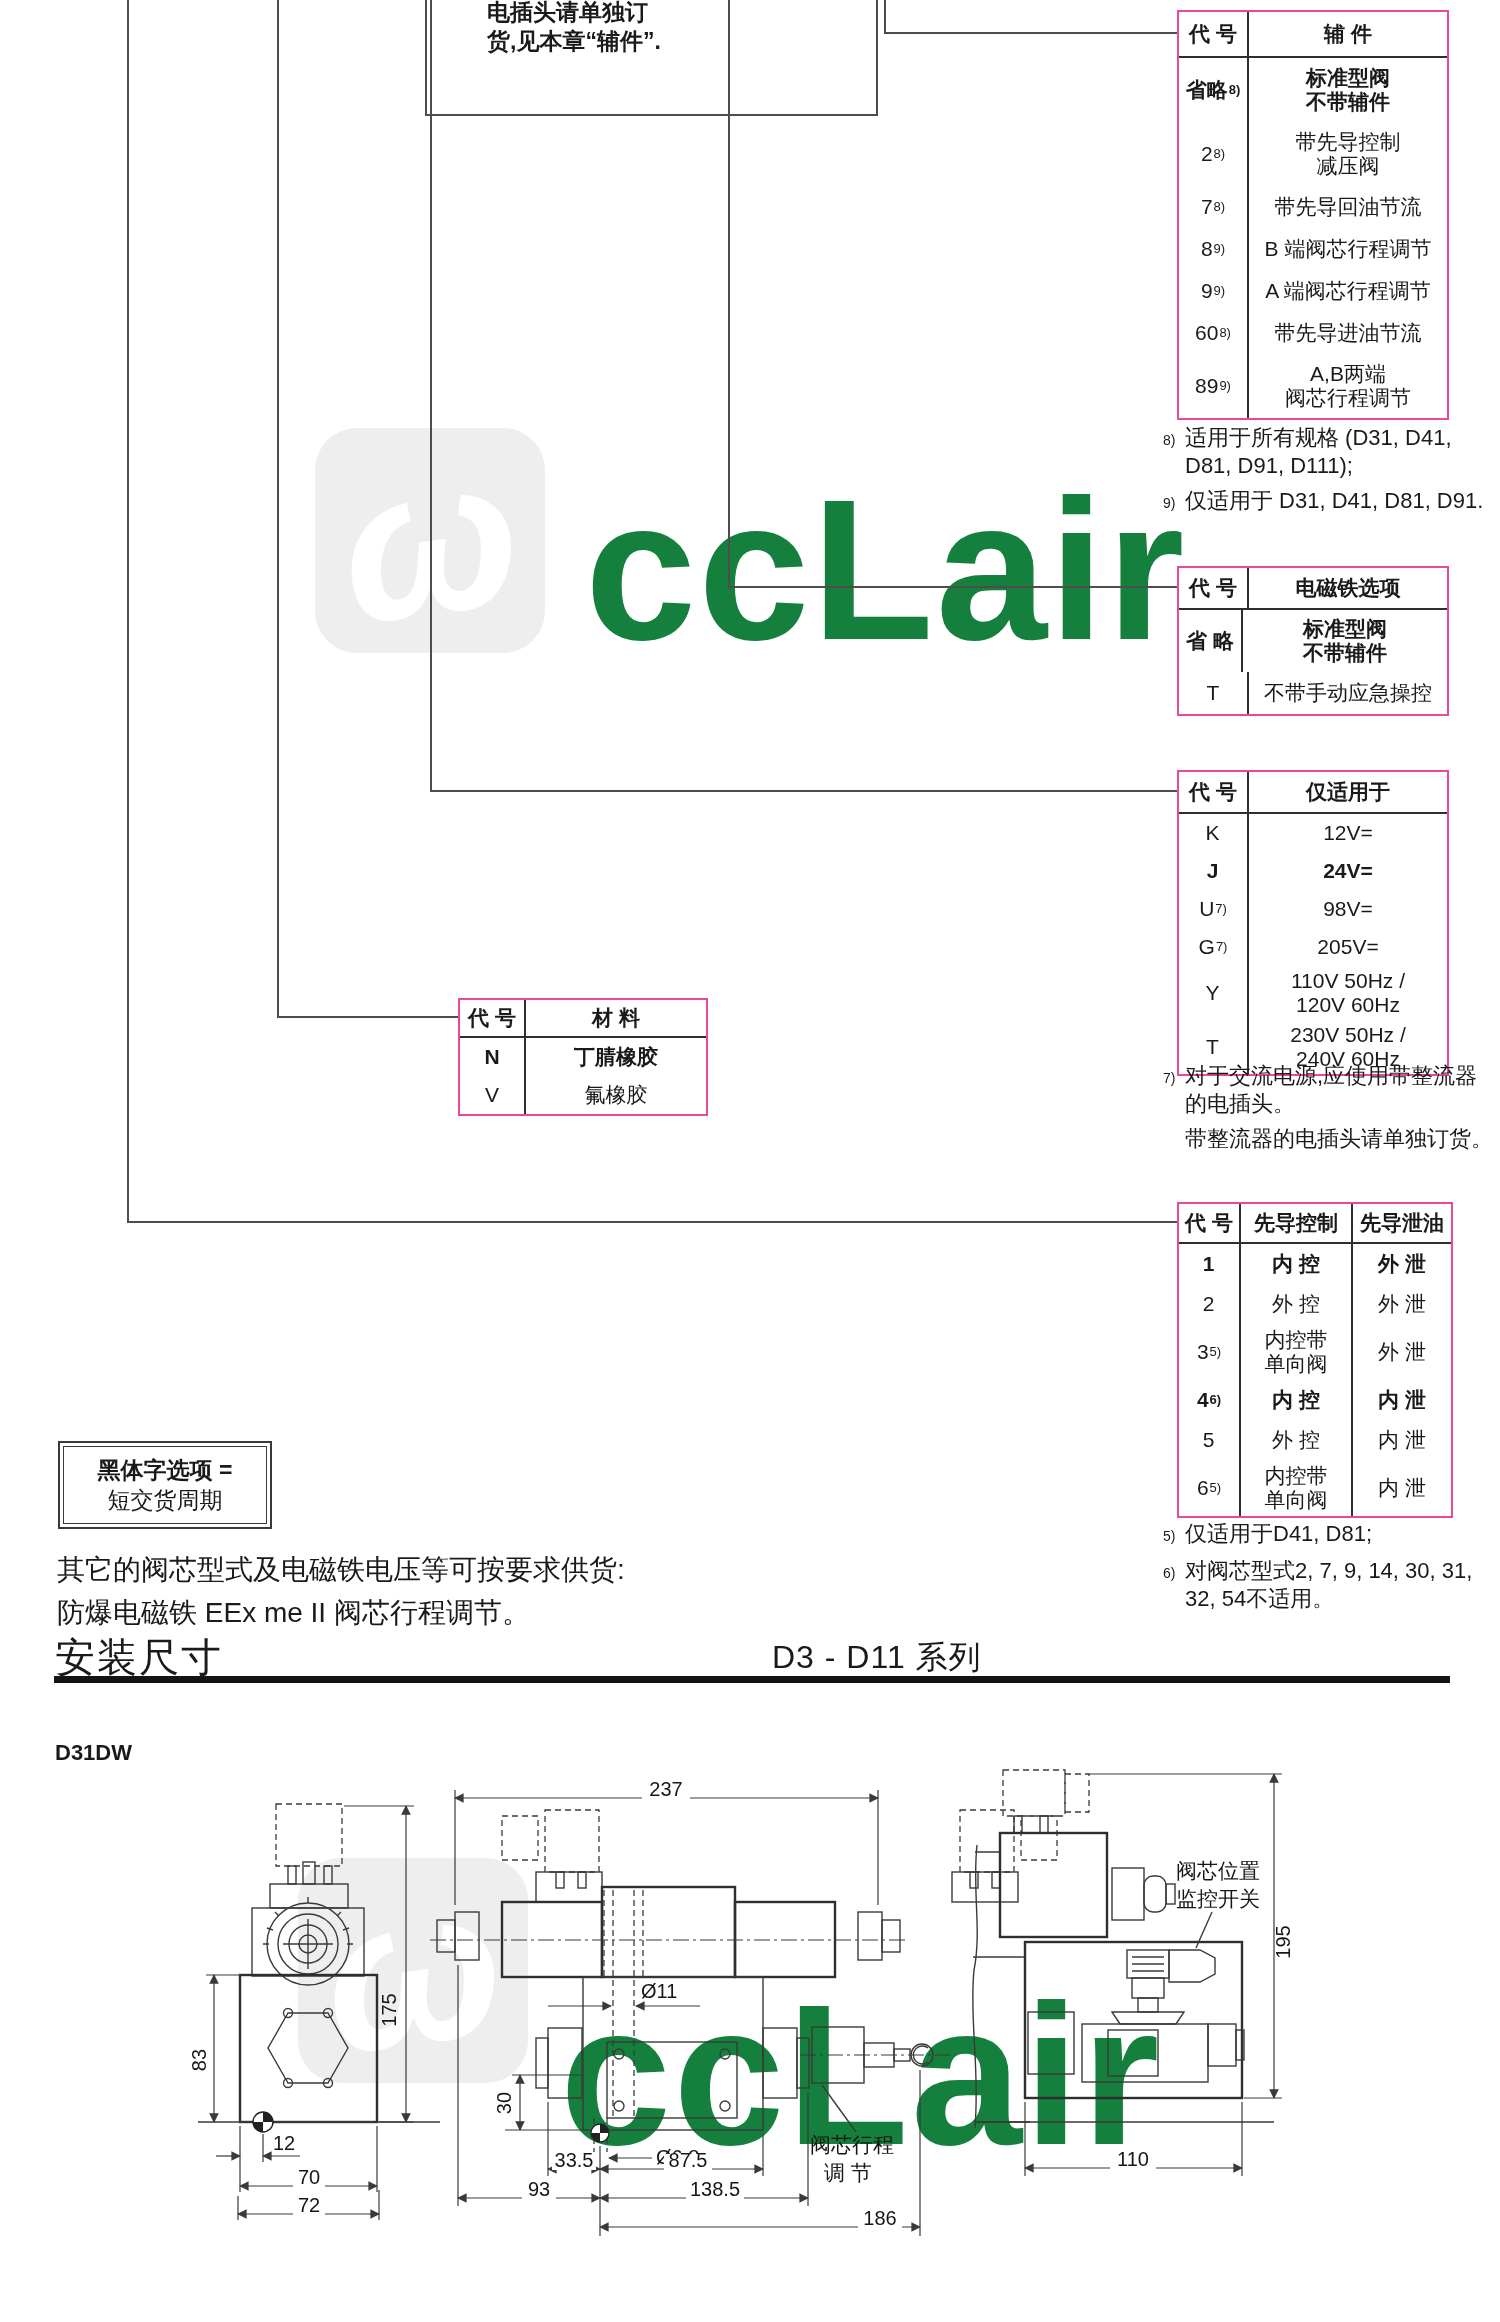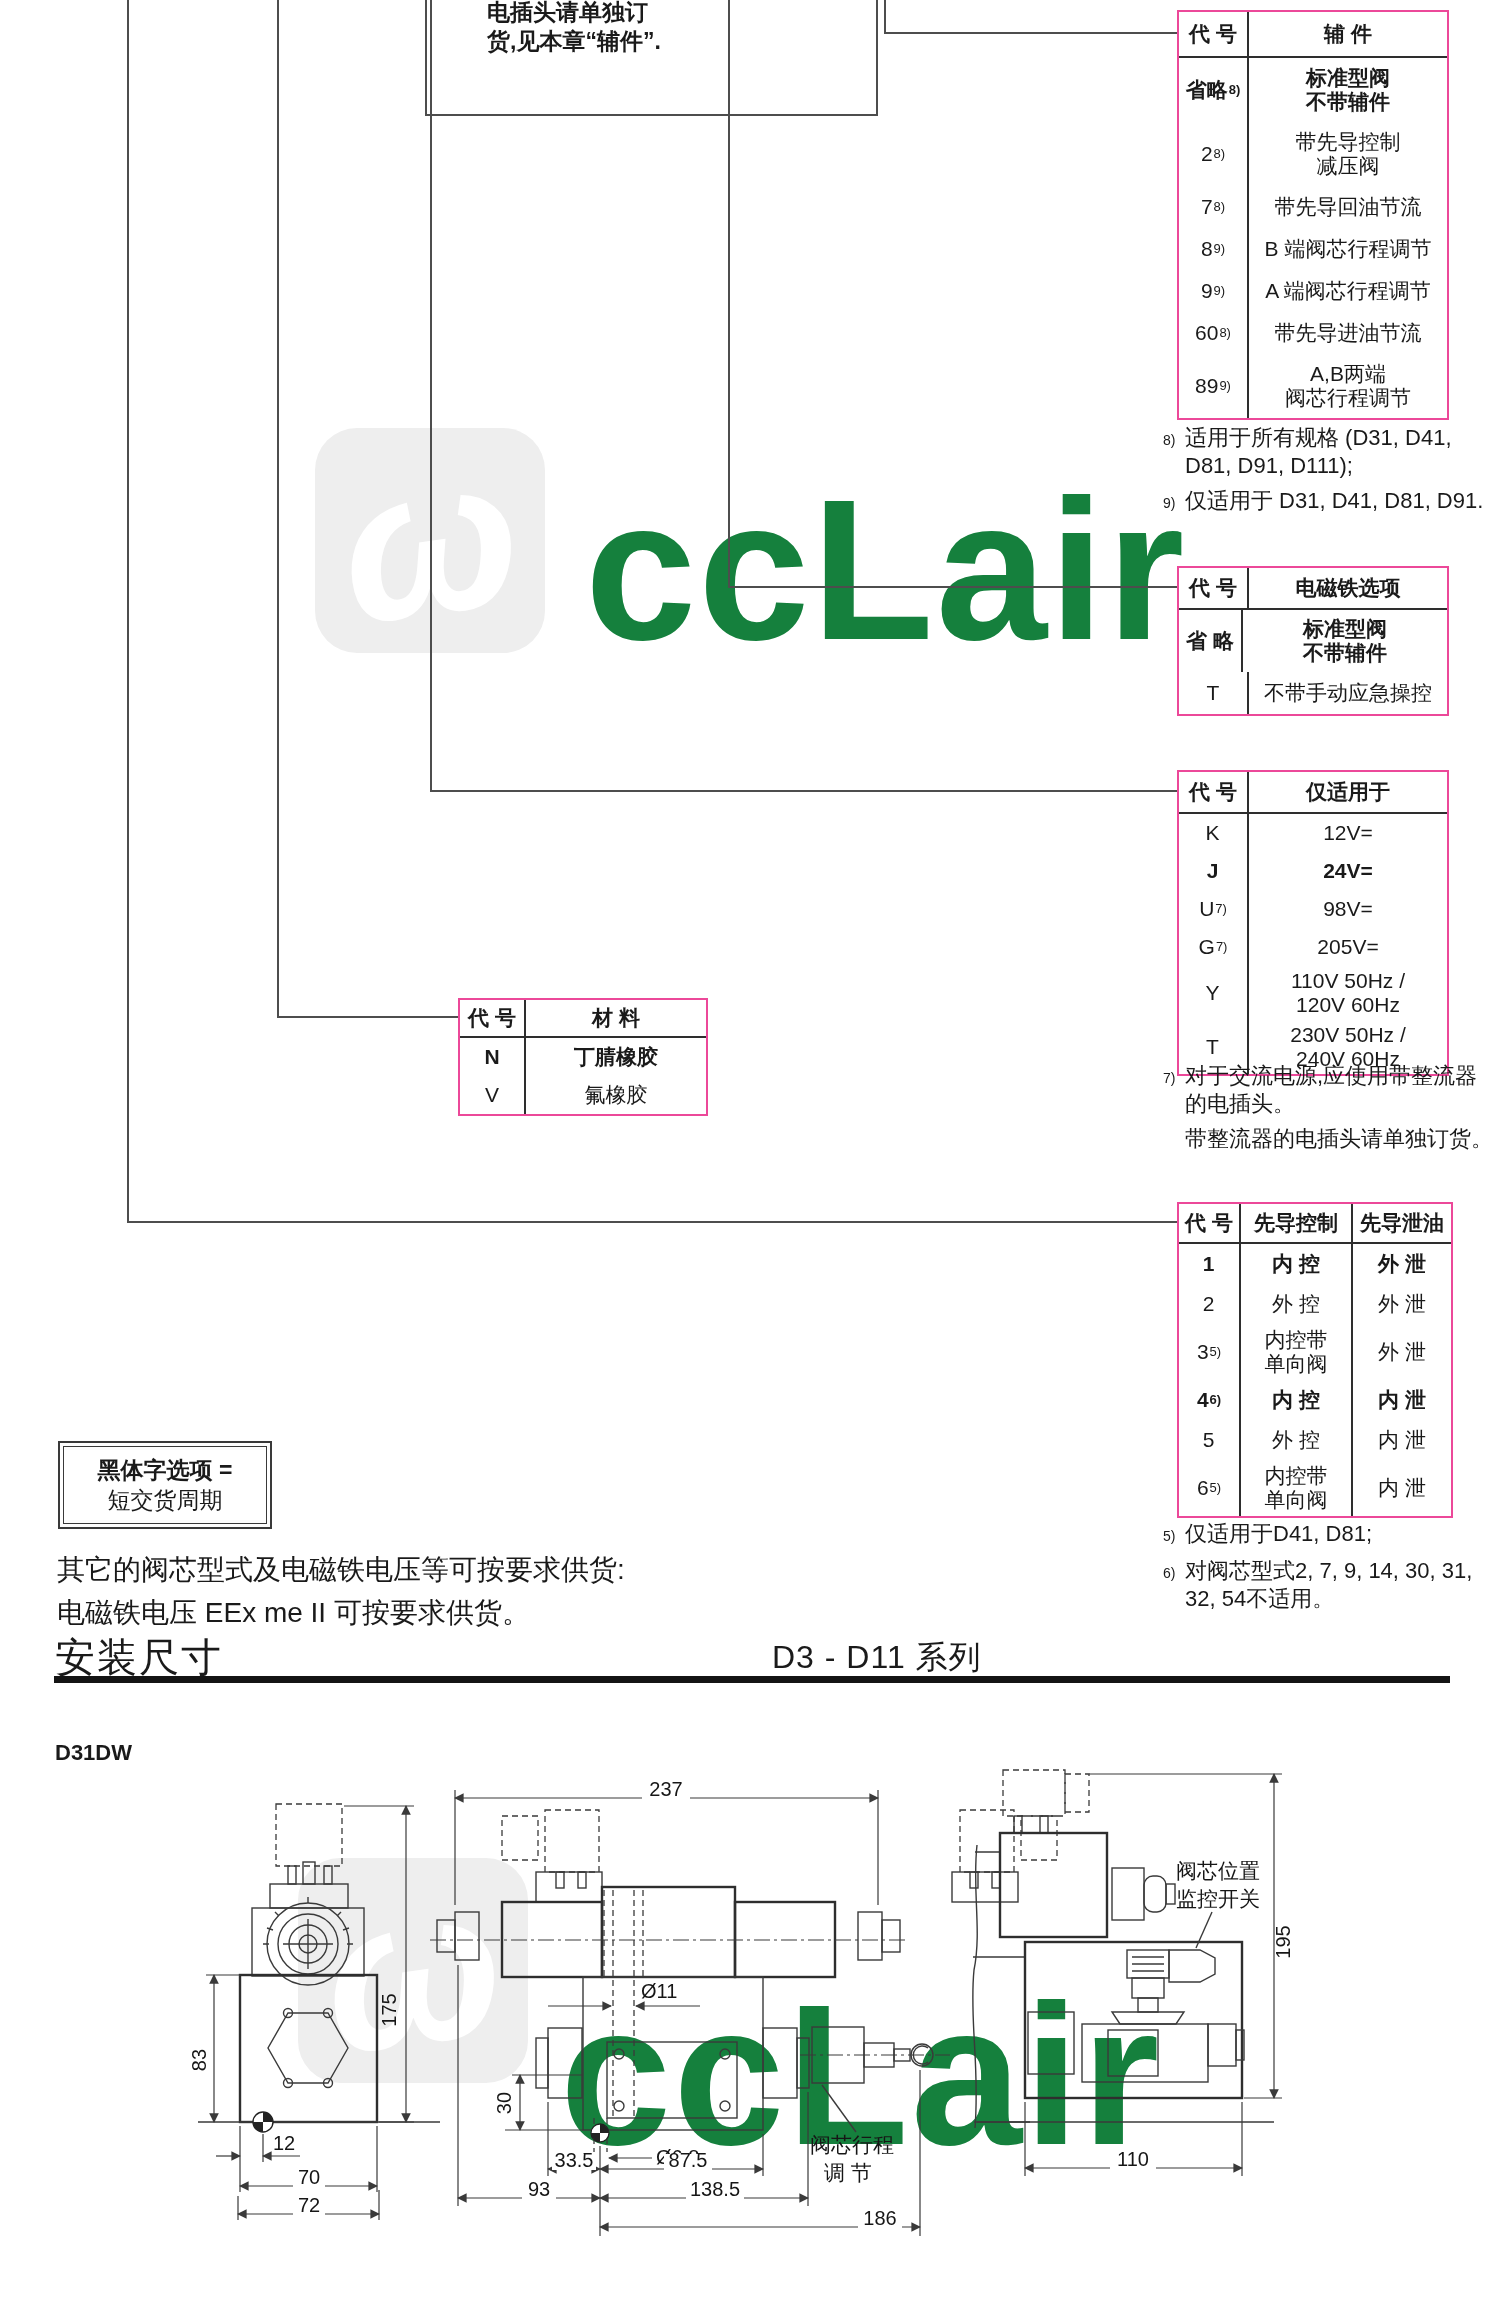--- a/index.html
+++ b/index.html
@@ -246,21 +246,21 @@
 
 <div class="dbox" style="left:58px;top:1441px;width:214px;height:88px">
   <div class="in">
     <span class="b">黑体字选项 =</span>
     <span>短交货周期</span>
   </div>
 </div>
 
 <div class="supply" style="left:57px;top:1548px">
   <div>其它的阀芯型式及电磁铁电压等可按要求供货:</div>
-  <div>电磁铁电压 EEx me II 可按要求供货。</div>
+  <div>防爆电磁铁 EEx me II 阀芯行程调节。</div>
 </div>
 
 <div class="h-install" style="left:55px;top:1630px">安装尺寸</div>
 <div class="h-series" style="left:772px;top:1636px">D3 - D11 系列</div>
 <div class="rule" style="left:54px;top:1676px;width:1396px"></div>
 <div class="model" style="left:55px;top:1740px">D31DW</div>
 
 <svg style="position:absolute;left:0;top:1760px" width="1500" height="562" viewBox="0 0 1500 562">
   <defs>
     <marker id="ar" viewBox="0 0 10 10" refX="9" refY="5" markerWidth="8" markerHeight="8" orient="auto-start-reverse">

